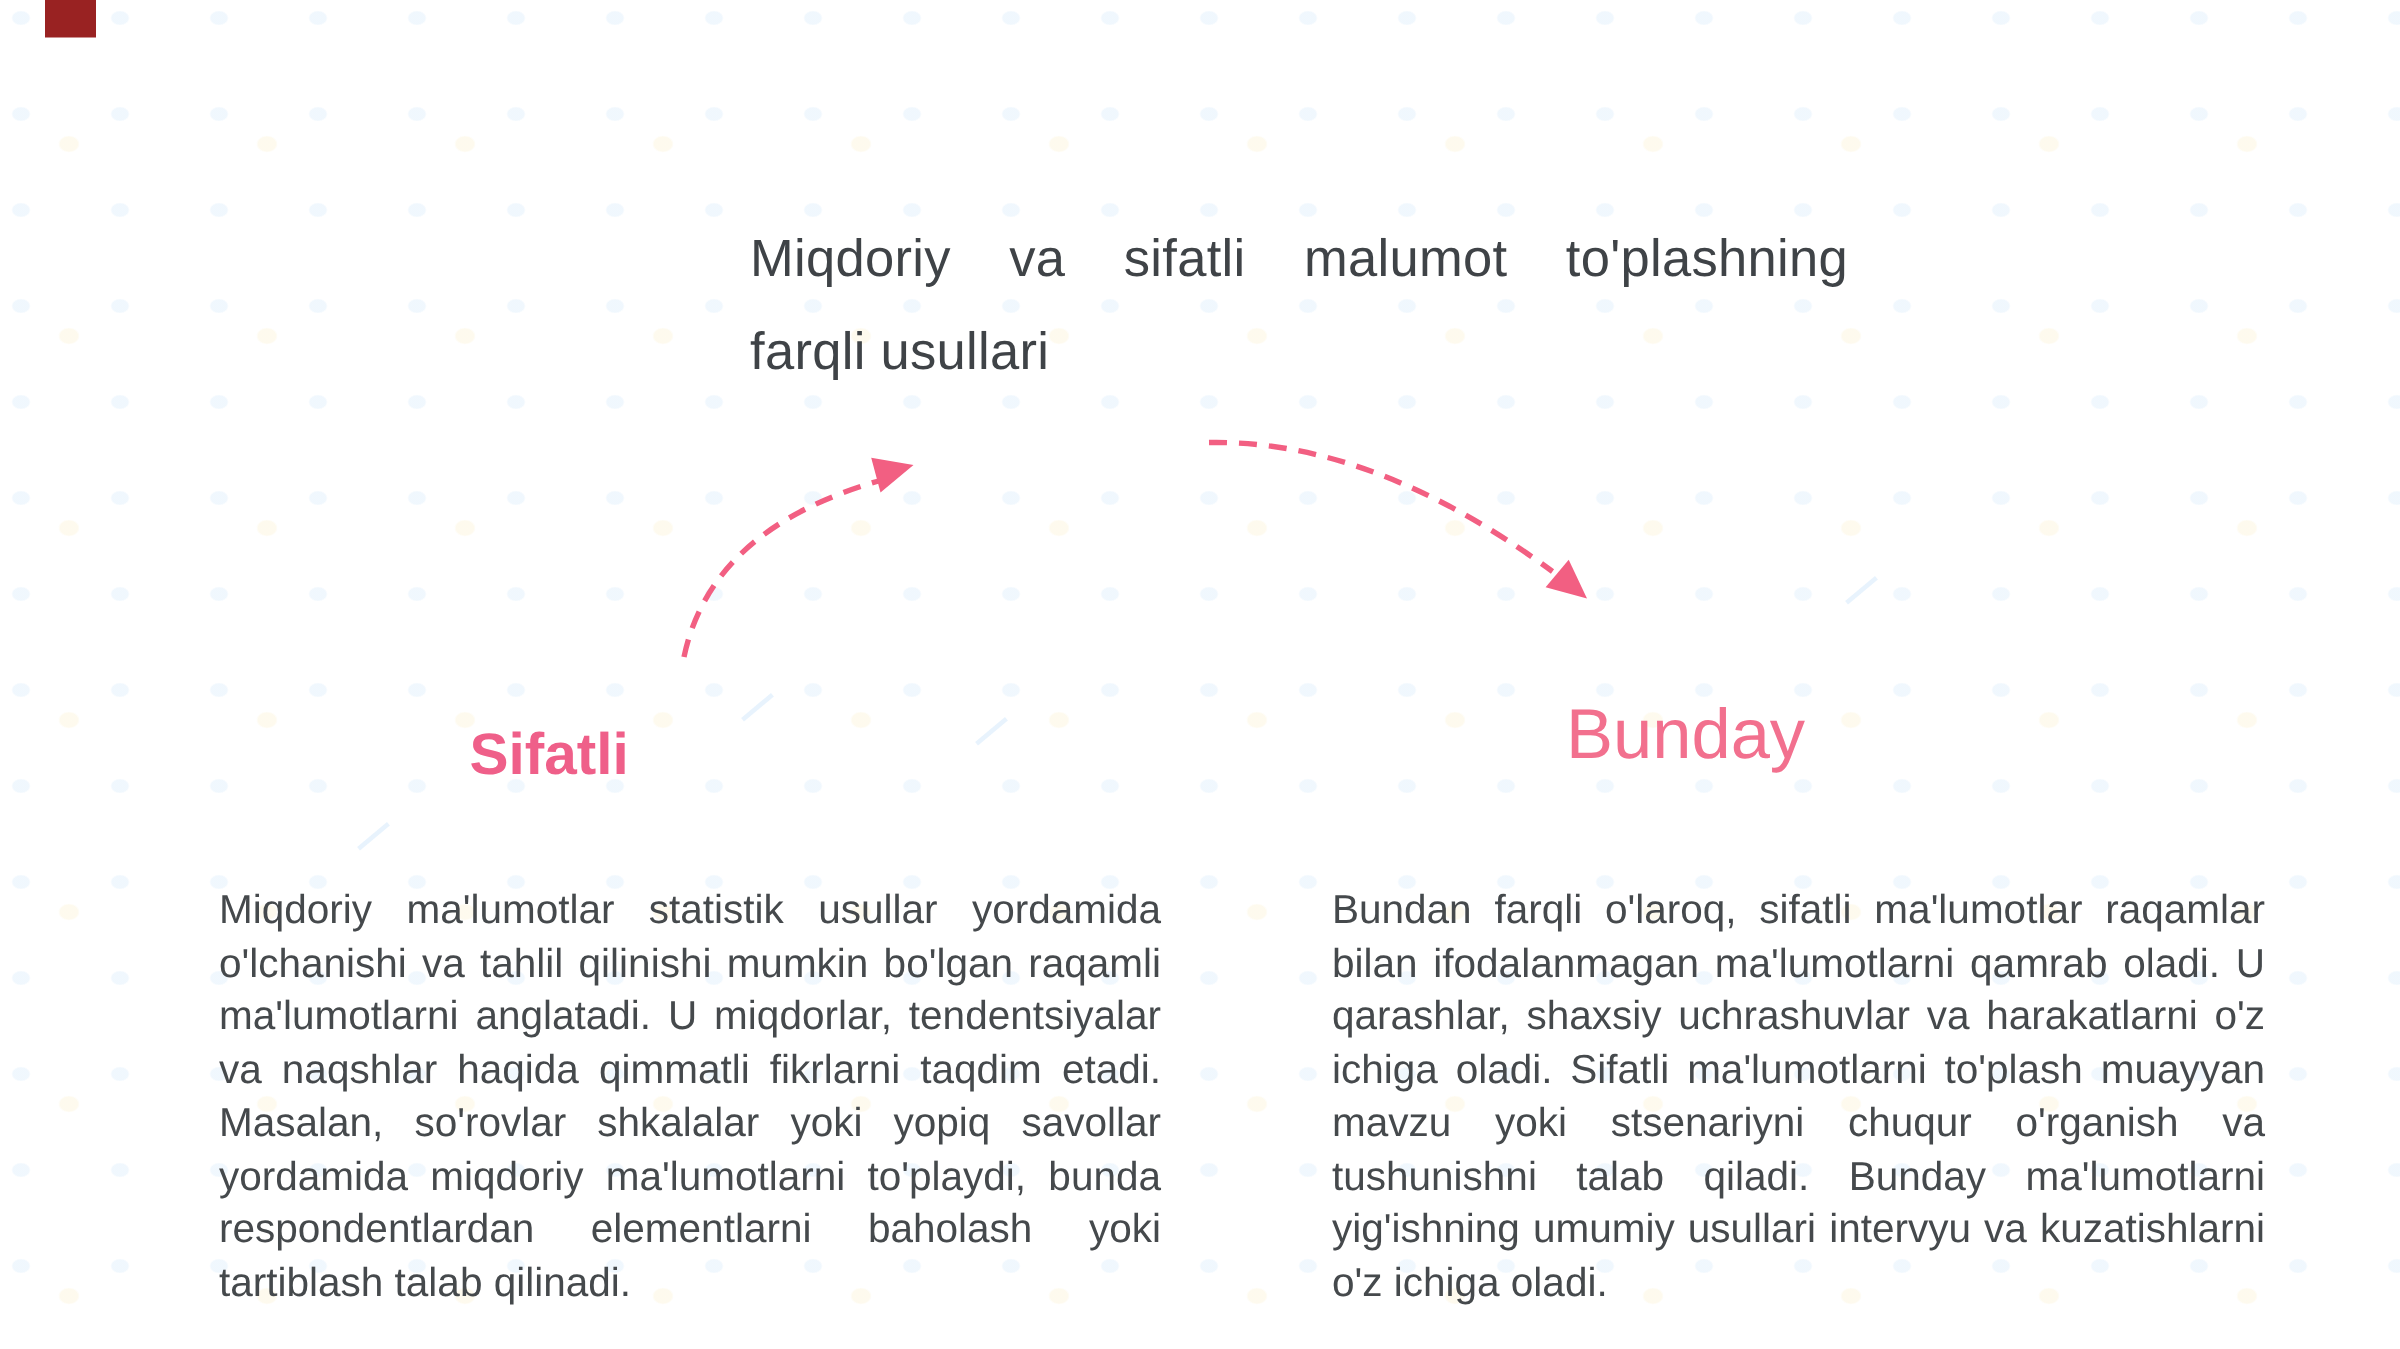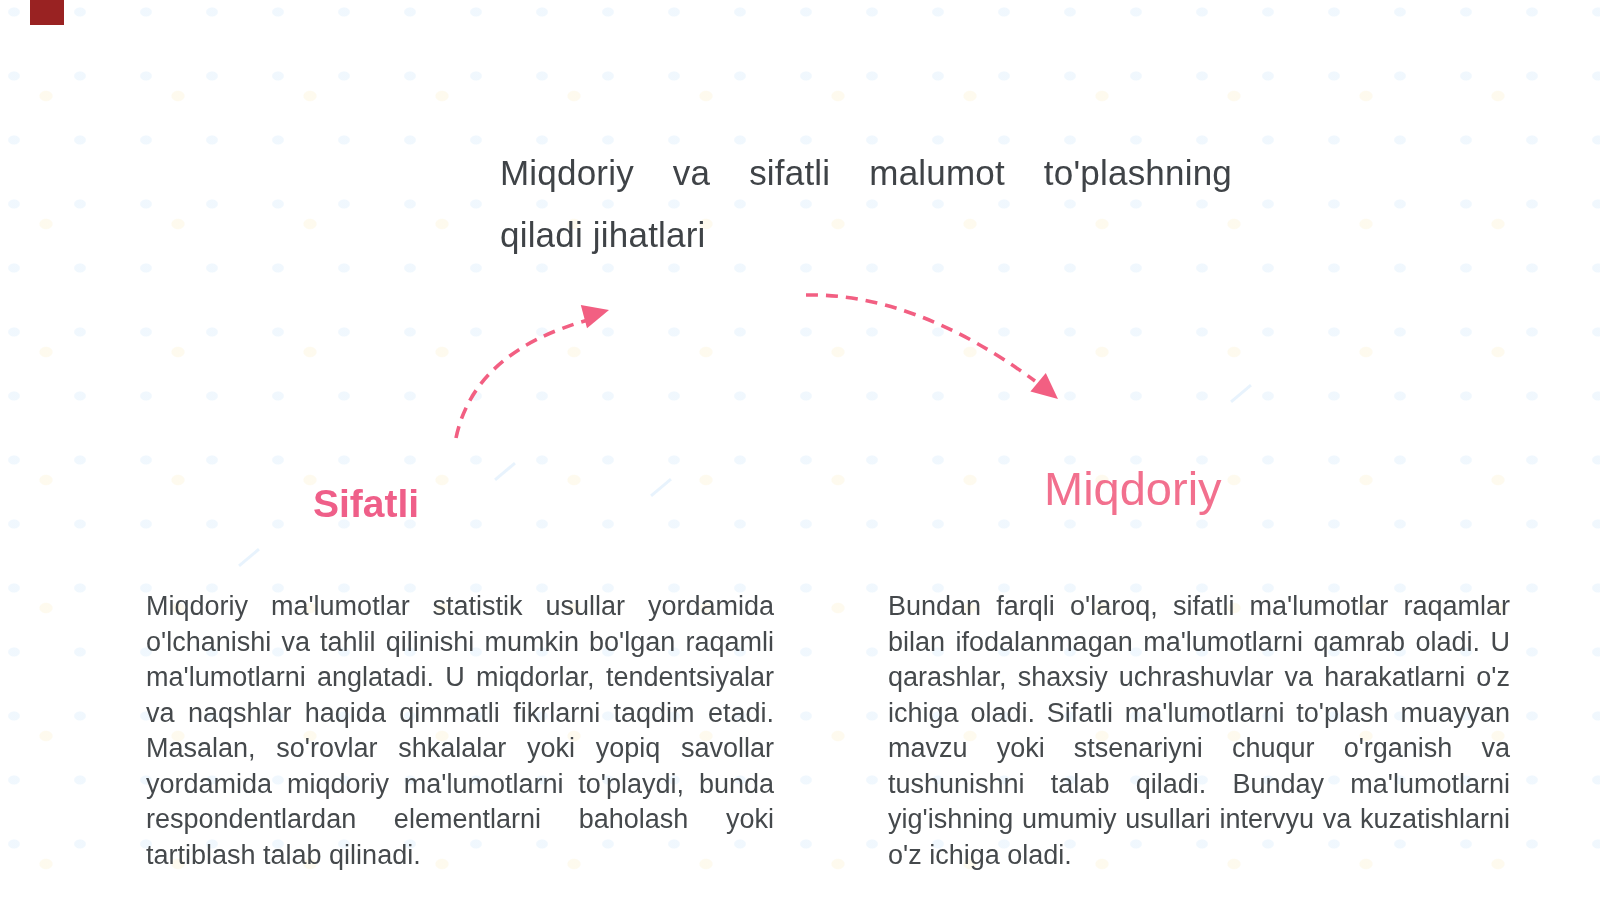--- a/index.html
+++ b/index.html
@@ -103,36 +103,36 @@
 </style>
 </head>
 <body>
 
 <div class="slide">
 
   <div class="red-mark"></div>
 
   <div class="title">
     <div class="line1">Miqdoriy va sifatli malumot to'plashning</div>
-    <div class="line2">qiladi jihatlari</div>
+    <div class="line2">farqli usullari</div>
   </div>
 
   <svg class="arrow-svg arrow-left" viewBox="0 0 165 145">
     <path d="M 8 138 Q 26 52 140 20" fill="none" stroke="#f25f82" stroke-width="3.6" stroke-dasharray="12 8"></path>
     <polygon points="161,10 139,28.3 132.8,5.1" fill="#f25f82"></polygon>
   </svg>
 
   <svg class="arrow-svg arrow-right" viewBox="0 0 265 125">
     <path d="M 6 12 Q 115 10 235 98" fill="none" stroke="#f25f82" stroke-width="3.6" stroke-dasharray="12 8"></path>
     <polygon points="258,116 230.4,108.5 245.8,90.1" fill="#f25f82"></polygon>
   </svg>
 
   <div class="heading-left">Sifatli</div>
 
-  <div class="heading-right">Miqdoriy</div>
+  <div class="heading-right">Bunday</div>
 
   <div class="body-par body-left">Miqdoriy ma'lumotlar statistik usullar yordamida o'lchanishi va tahlil qilinishi mumkin bo'lgan raqamli ma'lumotlarni anglatadi. U miqdorlar, tendentsiyalar va naqshlar haqida qimmatli fikrlarni taqdim etadi. Masalan, so'rovlar shkalalar yoki yopiq savollar yordamida miqdoriy ma'lumotlarni to'playdi, bunda respondentlardan elementlarni baholash yoki tartiblash talab qilinadi.</div>
 
   <div class="body-par body-right">Bundan farqli o'laroq, sifatli ma'lumotlar raqamlar bilan ifodalanmagan ma'lumotlarni qamrab oladi. U qarashlar, shaxsiy uchrashuvlar va harakatlarni o'z ichiga oladi. Sifatli ma'lumotlarni to'plash muayyan mavzu yoki stsenariyni chuqur o'rganish va tushunishni talab qiladi. Bunday ma'lumotlarni yig'ishning umumiy usullari intervyu va kuzatishlarni o'z ichiga oladi.</div>
 
   <div class="faint-stroke fs1"></div>
   <div class="faint-stroke fs2"></div>
   <div class="faint-stroke fs3"></div>
   <div class="faint-stroke fs4"></div>
 

